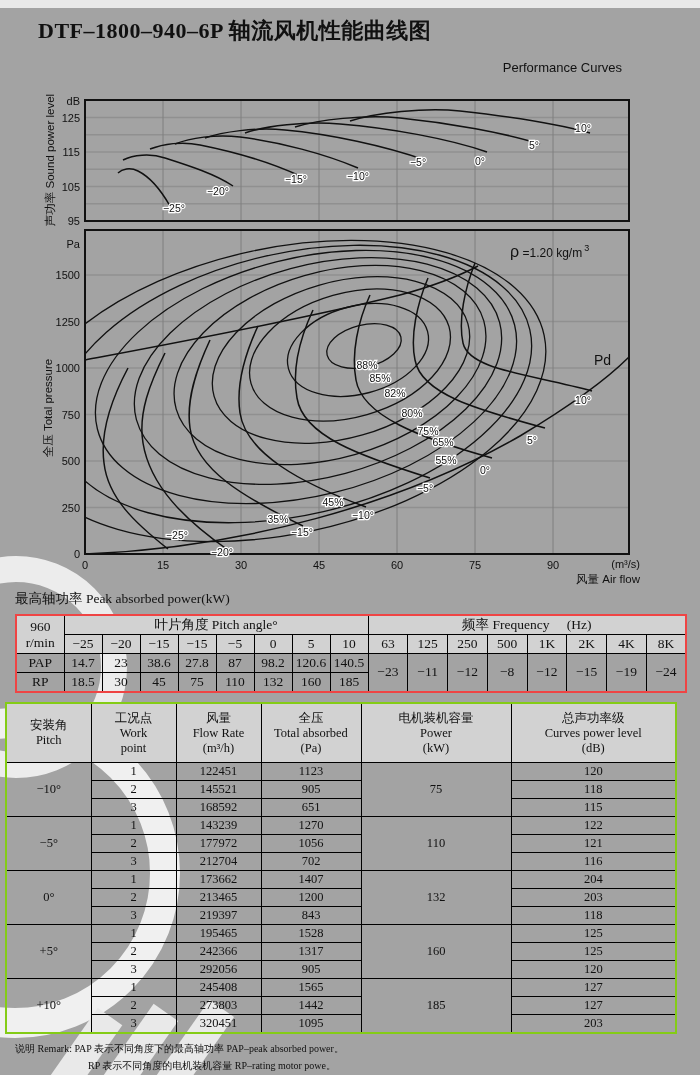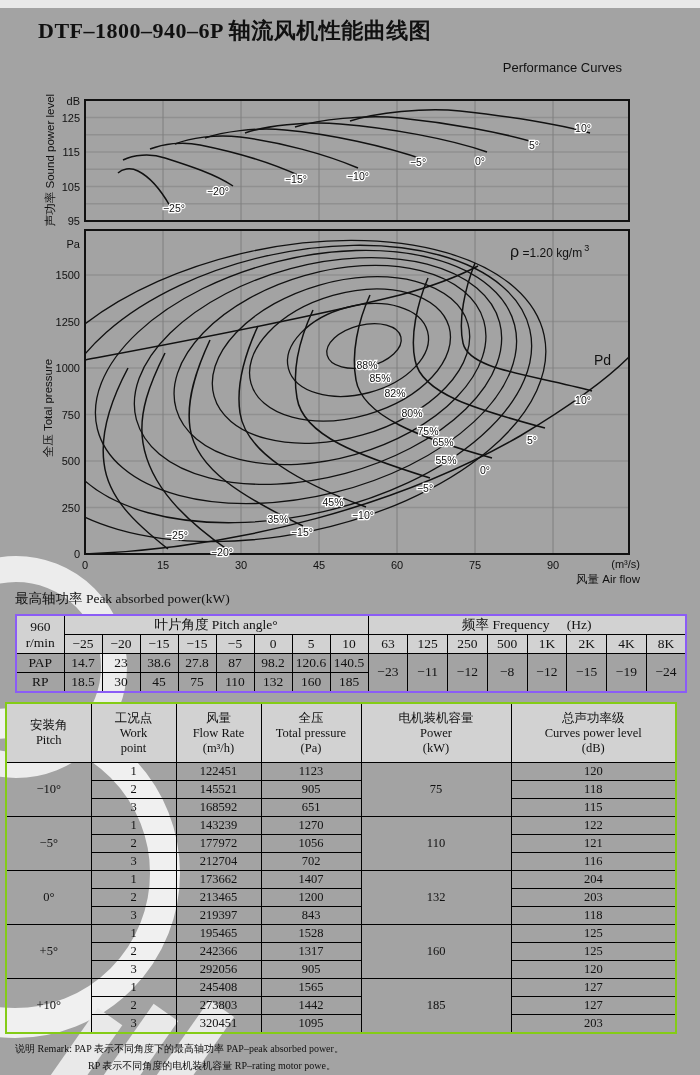--- a/index.html
+++ b/index.html
@@ -32,21 +32,21 @@
   .frame{stroke:#111;stroke-width:2;fill:none;}
   .curve{stroke:#111;stroke-width:1.5;fill:none;}
   .contour{stroke:#111;stroke-width:1.3;fill:none;}
 
   .peak-row{left:15px;top:582px;width:670px;font-size:13.5px;}
   .peak-row .rgt{position:absolute;left:430px;top:0;}
   .peak-row .rgt span{margin-right:22px;}
 
   table{border-collapse:collapse;table-layout:fixed;text-align:center;background:transparent;}
   td,th{border:1px solid #000;padding:0;font-weight:normal;overflow:hidden;}
-  .t1{left:15px;top:606px;width:670px;font-size:13.5px;border:2px solid #8b5cf6;}
+  .t1{left:15px;top:606px;width:670px;font-size:13.5px;border:2px solid #ef4444;}
   .t1 tr{height:19px;}
   .hd{background:#d2d2d2;}
   .t2{left:5px;top:694px;width:670px;font-size:12.5px;border:2px solid #84cc16;}
   .t2 thead th{height:58px;line-height:1.2;}
   .t2 tbody tr{height:18px;}
 
   .remark{left:15px;top:1032px;font-size:10px;line-height:17px;}
   .remark .l2{padding-left:73px;}
 </style>
 </head>
@@ -301,21 +301,21 @@
             <div>Work</div>
             <div>point</div>
         </th>
         <th class="hd">
           <div>风量</div>
             <div>Flow Rate</div>
             <div>(m³/h)</div>
         </th>
         <th class="hd">
           <div>全压</div>
-            <div>Total pressure</div>
+            <div>Total absorbed</div>
             <div>(Pa)</div>
         </th>
         <th class="hd">
           <div>电机装机容量</div>
             <div>Power</div>
             <div>(kW)</div>
         </th>
         <th class="hd">
           <div>总声功率级</div>
             <div>Curves power level</div>

